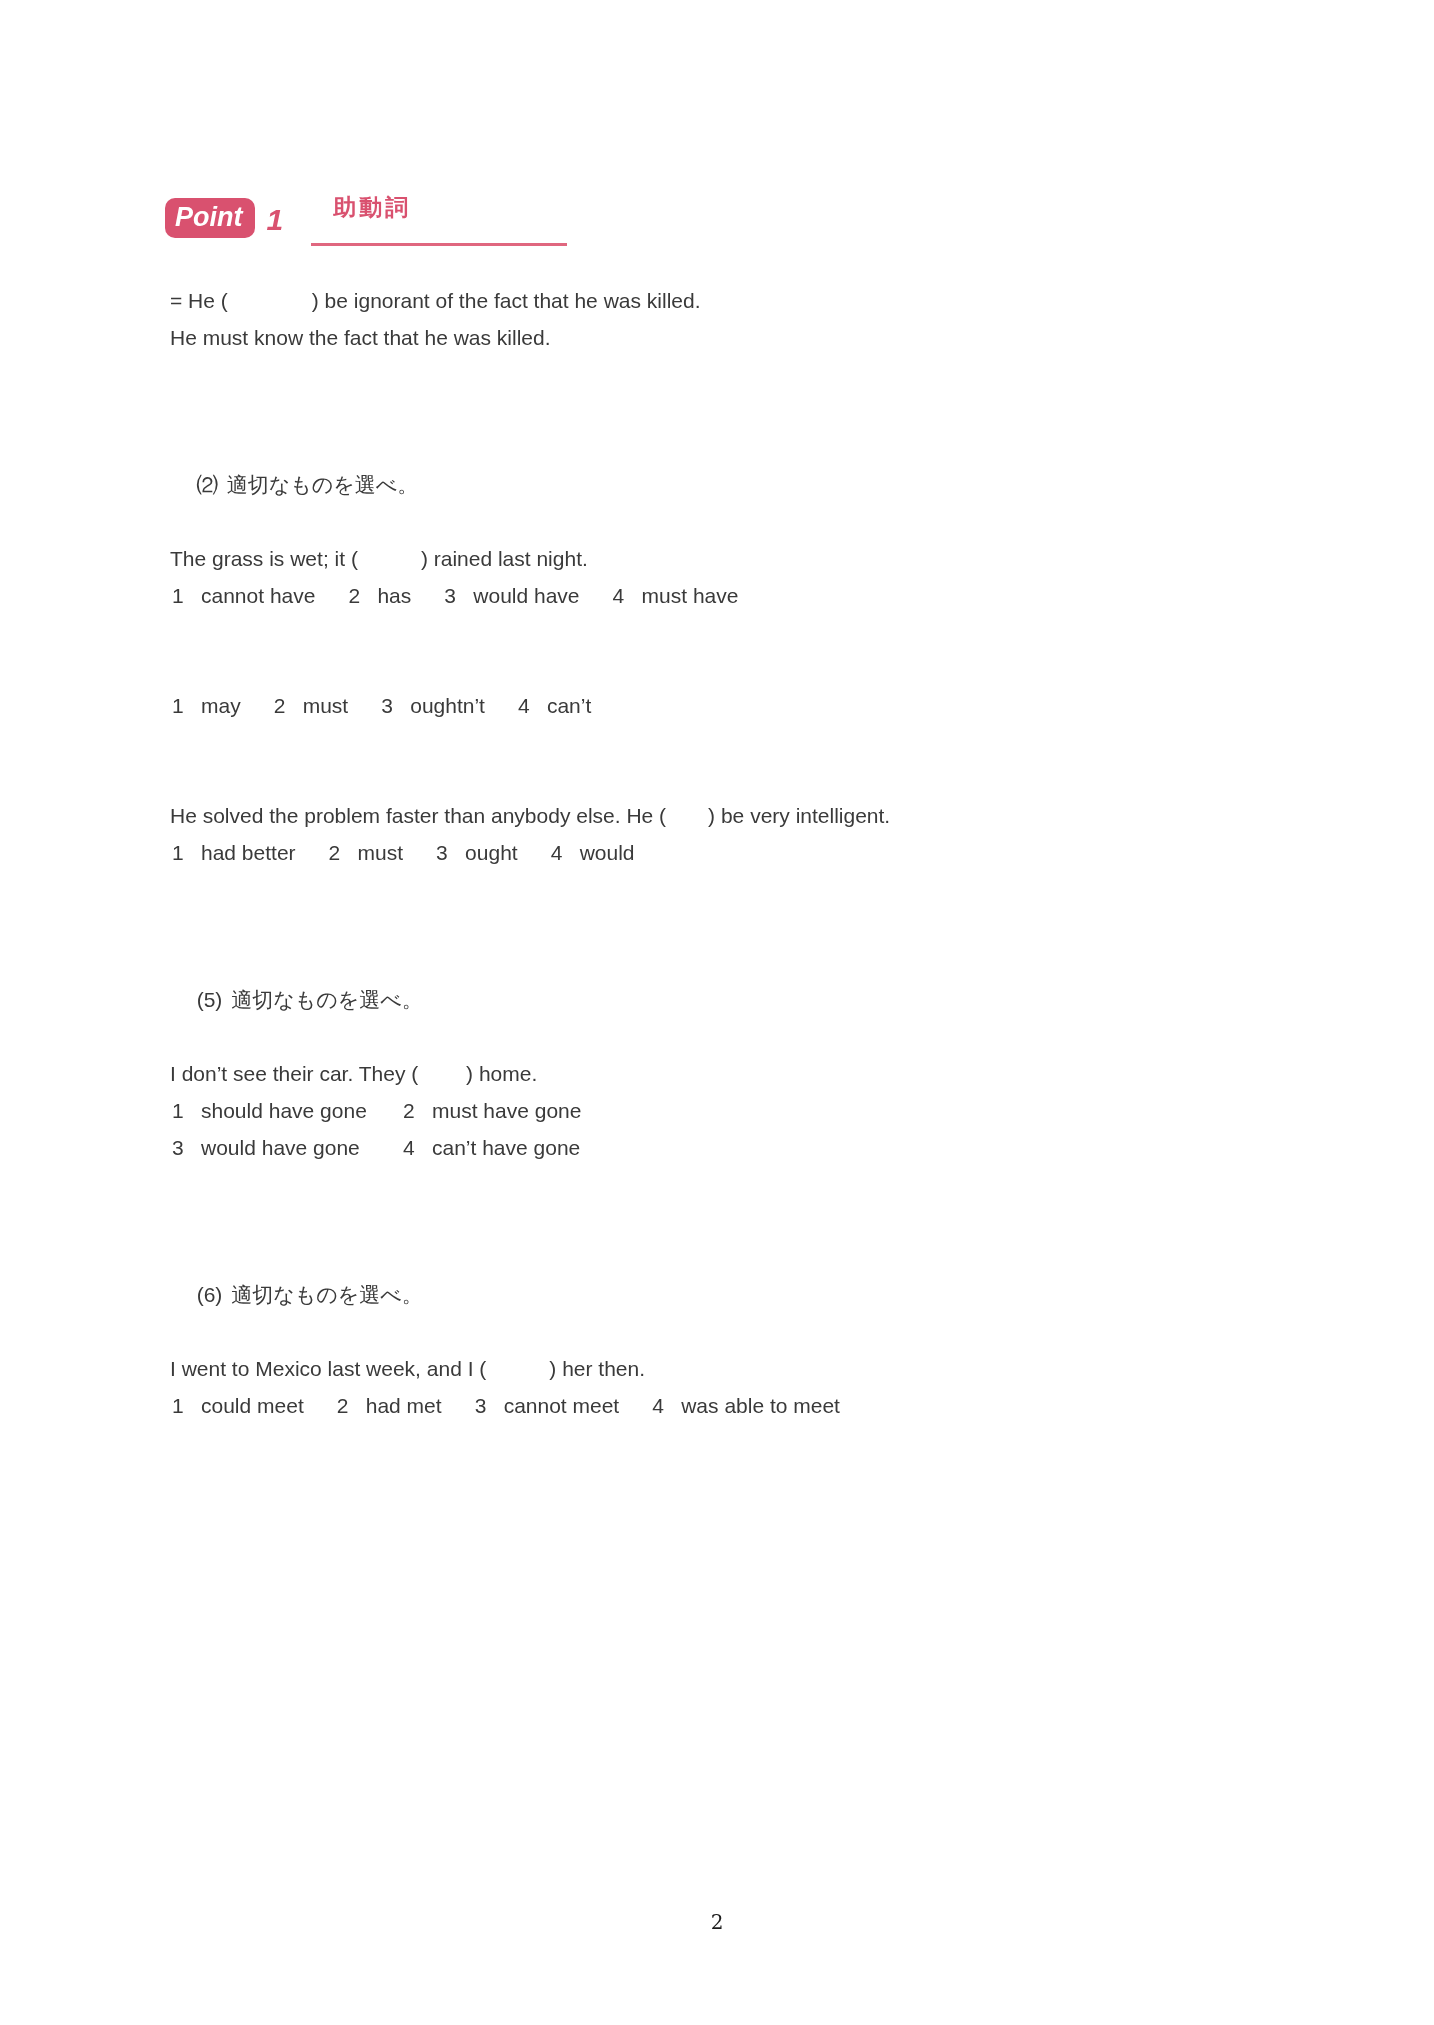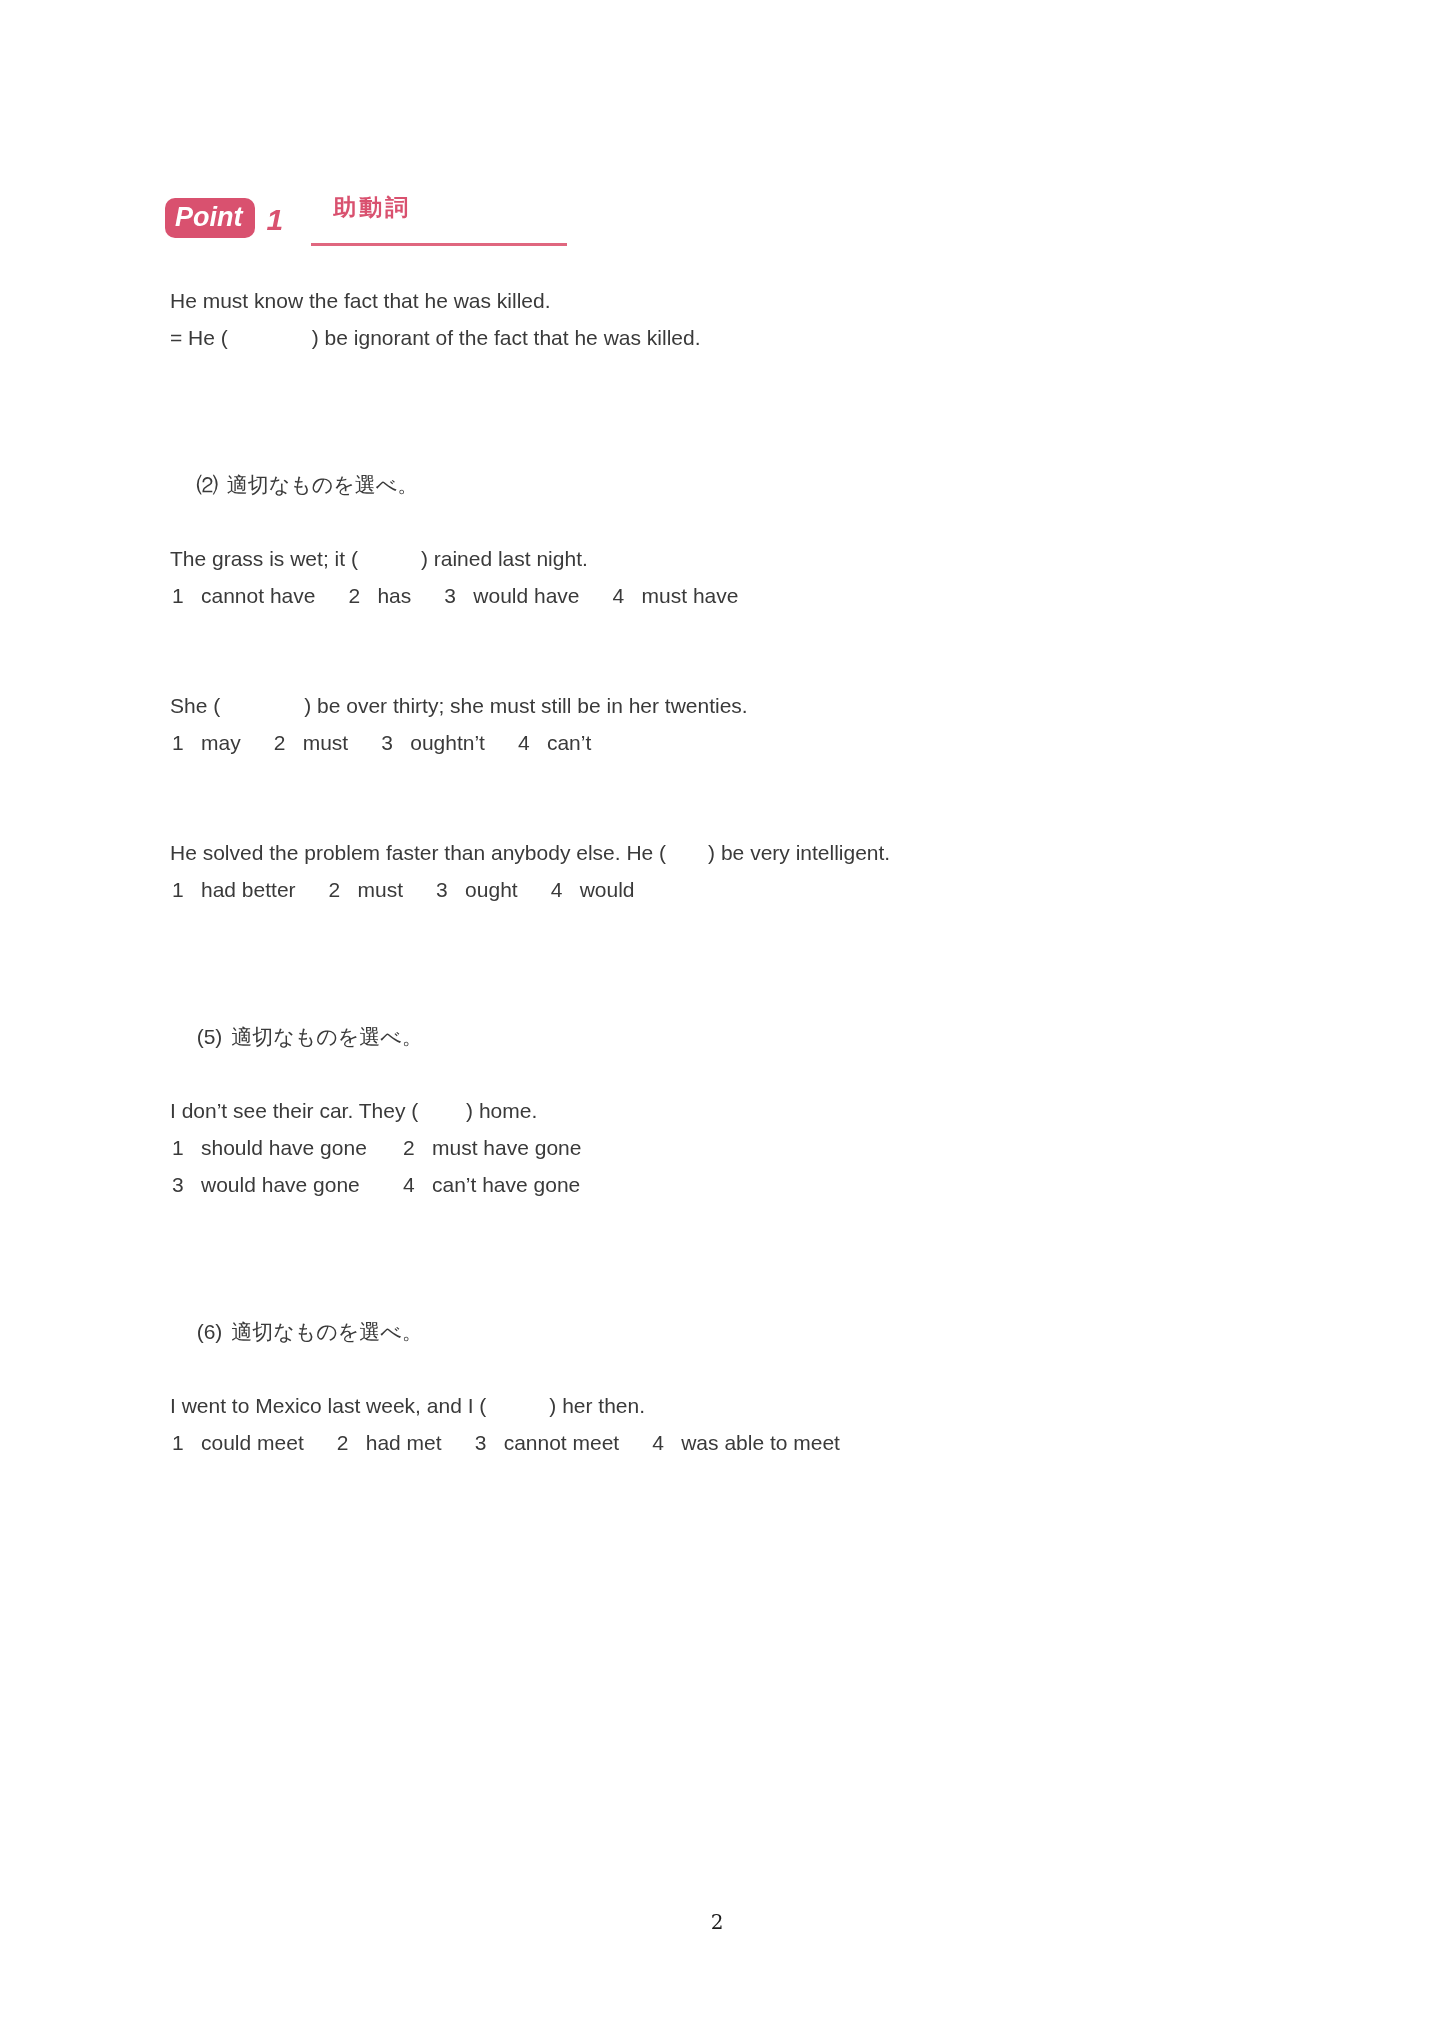--- a/index.html
+++ b/index.html
@@ -108,22 +108,22 @@
 
   <div class="header">
     <span class="point-box">Point</span>
     <span class="point-num">1</span>
     <span class="topic">助動詞</span>
   </div>
 
   <div class="questions">
 
     <section class="question">
+      <div class="q-line">= He (　　　　) be ignorant of the fact that he was killed.</div>
       <div class="q-line">He must know the fact that he was killed.</div>
-      <div class="q-line">= He (　　　　) be ignorant of the fact that he was killed.</div>
     </section>
 
     <section class="question">
       <div class="q-header">
         <span class="q-num">⑵</span><span class="q-prompt">適切なものを選べ。</span>
       </div>
       <div class="q-line">The grass is wet; it (　　　) rained last night.</div>
       <div class="options-row">
         <span class="option">
             <span class="opt-num">1</span>
@@ -138,21 +138,20 @@
             <span class="opt-label">would have</span>
           </span>
         <span class="option">
             <span class="opt-num">4</span>
             <span class="opt-label">must have</span>
           </span>
       </div>
     </section>
 
     <section class="question">
-      <div class="q-line">She (　　　　) be over thirty; she must still be in her twenties.</div>
       <div class="options-row">
         <span class="option">
             <span class="opt-num">1</span>
             <span class="opt-label">may</span>
           </span>
         <span class="option">
             <span class="opt-num">2</span>
             <span class="opt-label">must</span>
           </span>
         <span class="option">

